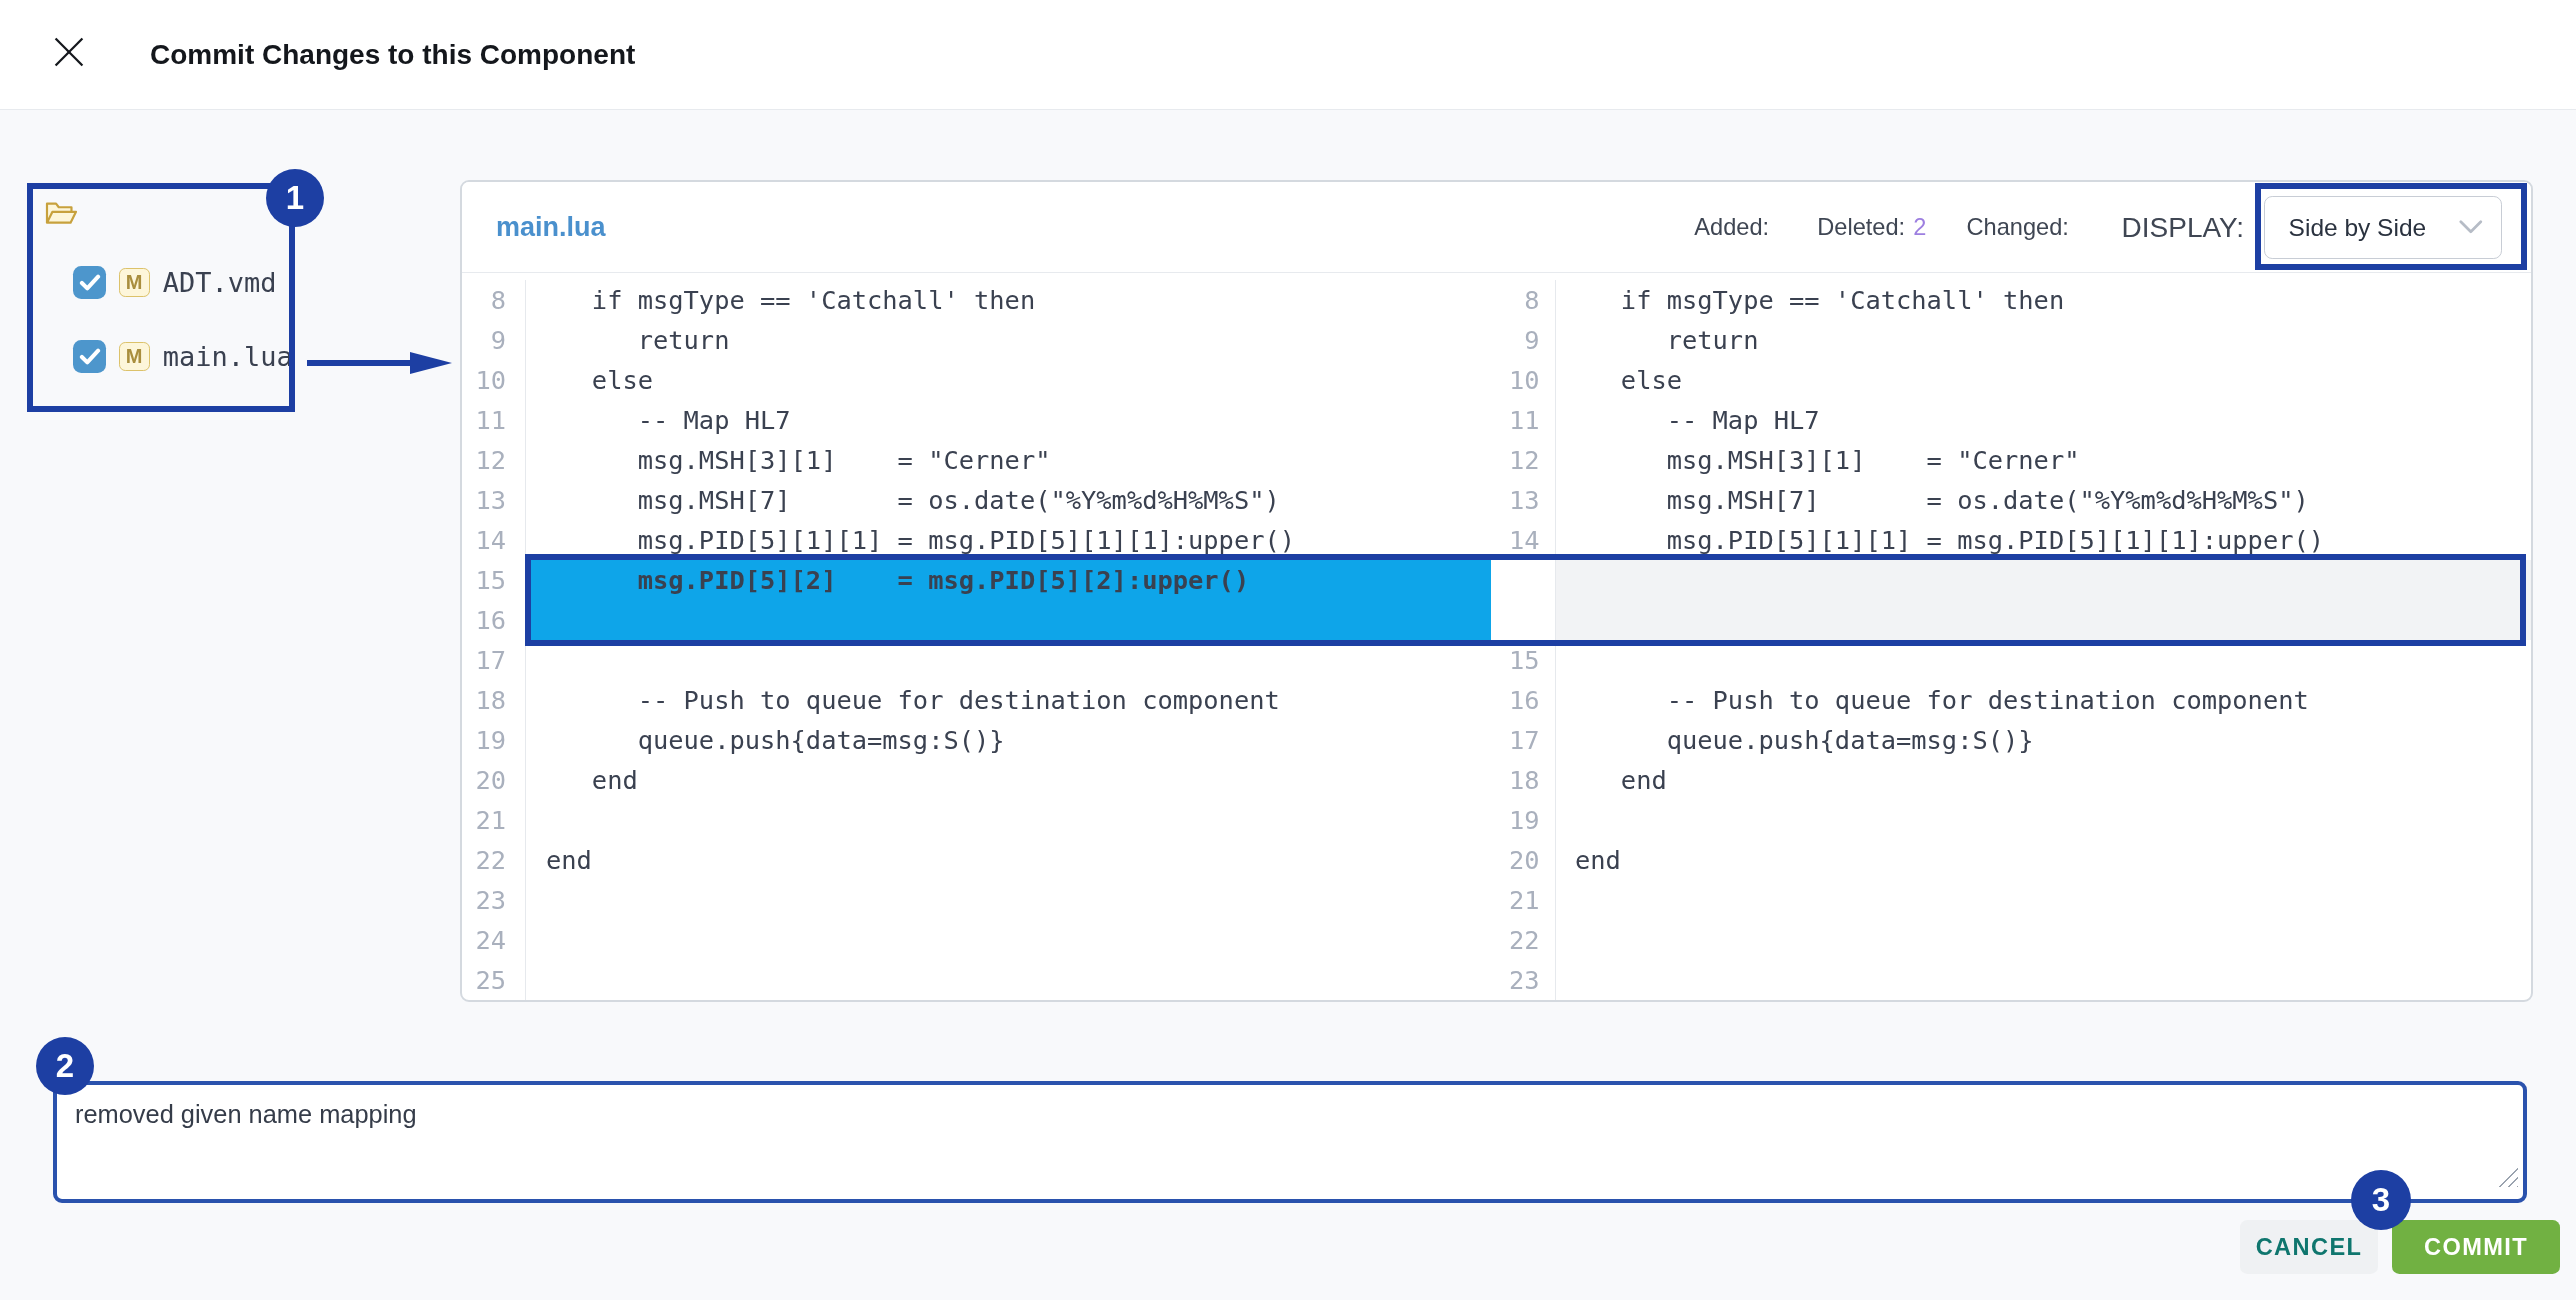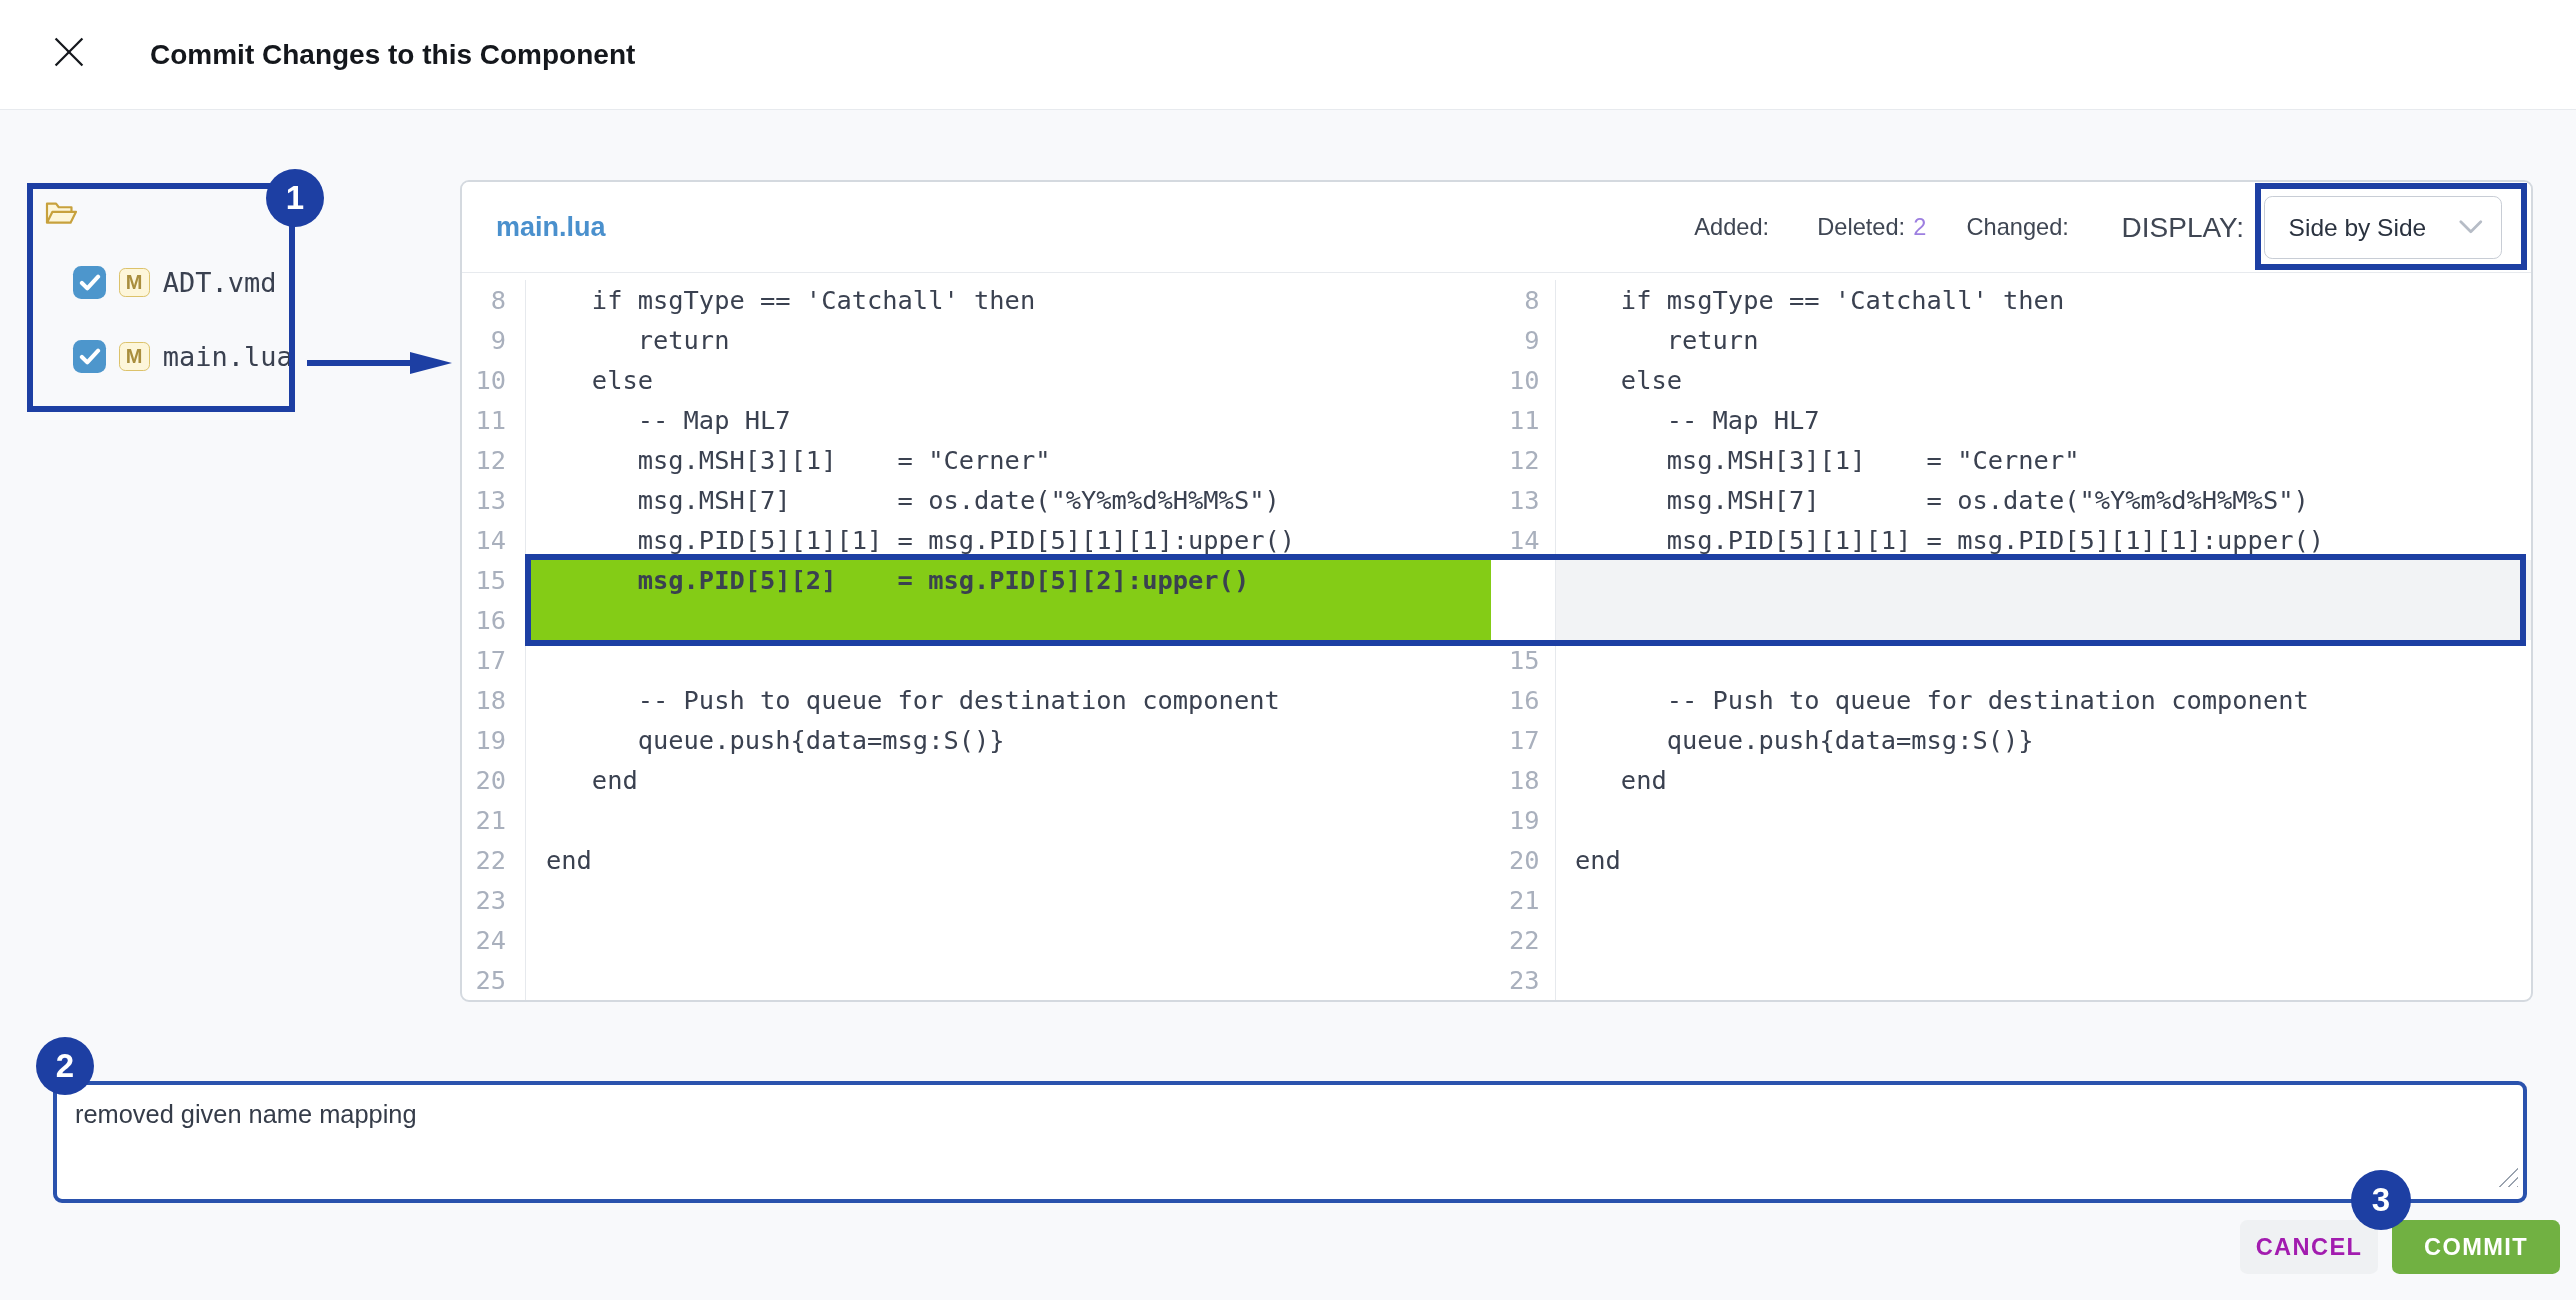--- a/index.html
+++ b/index.html
@@ -101,21 +101,21 @@
   
   .diff-body { padding-top:7.3px; }
   .diff-row { display:flex; height:40px; line-height:40px; font-size:25.4px; }
   .gl, .gr { color:#a9b0bd; font-family:"DejaVu Sans Mono", monospace; }
   .gl { width:64px; text-align:right; padding-right:19px; border-right:1.8px solid #e6e9ed; flex:0 0 auto; }
   .cl { width:965px; padding-left:20px; white-space:pre; overflow:hidden;
         font-family:"DejaVu Sans Mono", monospace; color:#3a4150; flex:0 0 auto; }
   .gr { width:65px; text-align:right; padding-right:15.4px; border-right:1.8px solid #e6e9ed; flex:0 0 auto; }
   .cr { flex:1; padding-left:19px; white-space:pre; overflow:hidden;
         font-family:"DejaVu Sans Mono", monospace; color:#3a4150; }
-  .diff-row.hl .cl { background:#84cc16; }
+  .diff-row.hl .cl { background:#0ea5e9; }
   .diff-row.hl .cr { background:#f2f3f5; }
   .diff-row .cl.bold { font-weight:bold; }
 
   
   .commit-box {
     position:absolute; left:53px; top:1081px; width:2474px; height:122px;
     background:#ffffff; border:4.5px solid #2a52ad; border-radius:9px;
     padding:14.5px 18px; font-family:"Liberation Sans", sans-serif;
     font-size:25.4px; color:#353c49; resize:none; outline:none; display:block;
   }
@@ -124,21 +124,21 @@
     background:repeating-linear-gradient(135deg, transparent 0 4.5px, #9aa3af 4.5px 6.3px);
     clip-path:polygon(100% 0, 100% 100%, 0 100%);
   }
 
   
   .btn {
     position:absolute; top:1220px; height:54px; border:none; border-radius:7.3px;
     font-family:"Liberation Sans", sans-serif; font-size:23.6px; font-weight:bold;
     letter-spacing:1.4px; cursor:pointer; display:flex; align-items:center; justify-content:center;
   }
-  .btn.cancel { left:2240px; width:138px; background:#eff1f3; color:#a21caf; }
+  .btn.cancel { left:2240px; width:138px; background:#eff1f3; color:#0f766e; }
   .btn.commit { left:2392px; width:168px; background:#71b142; color:#ffffff; }
 </style>
 </head>
 <body>
 
 <div class="app-header">
   <div class="close-btn">
     <svg width="34" height="34" viewBox="0 0 38 38">
       <line x1="4" y1="4" x2="34" y2="34" stroke="#14171c" stroke-width="2.5"></line>
       <line x1="34" y1="4" x2="4" y2="34" stroke="#14171c" stroke-width="2.5"></line>

